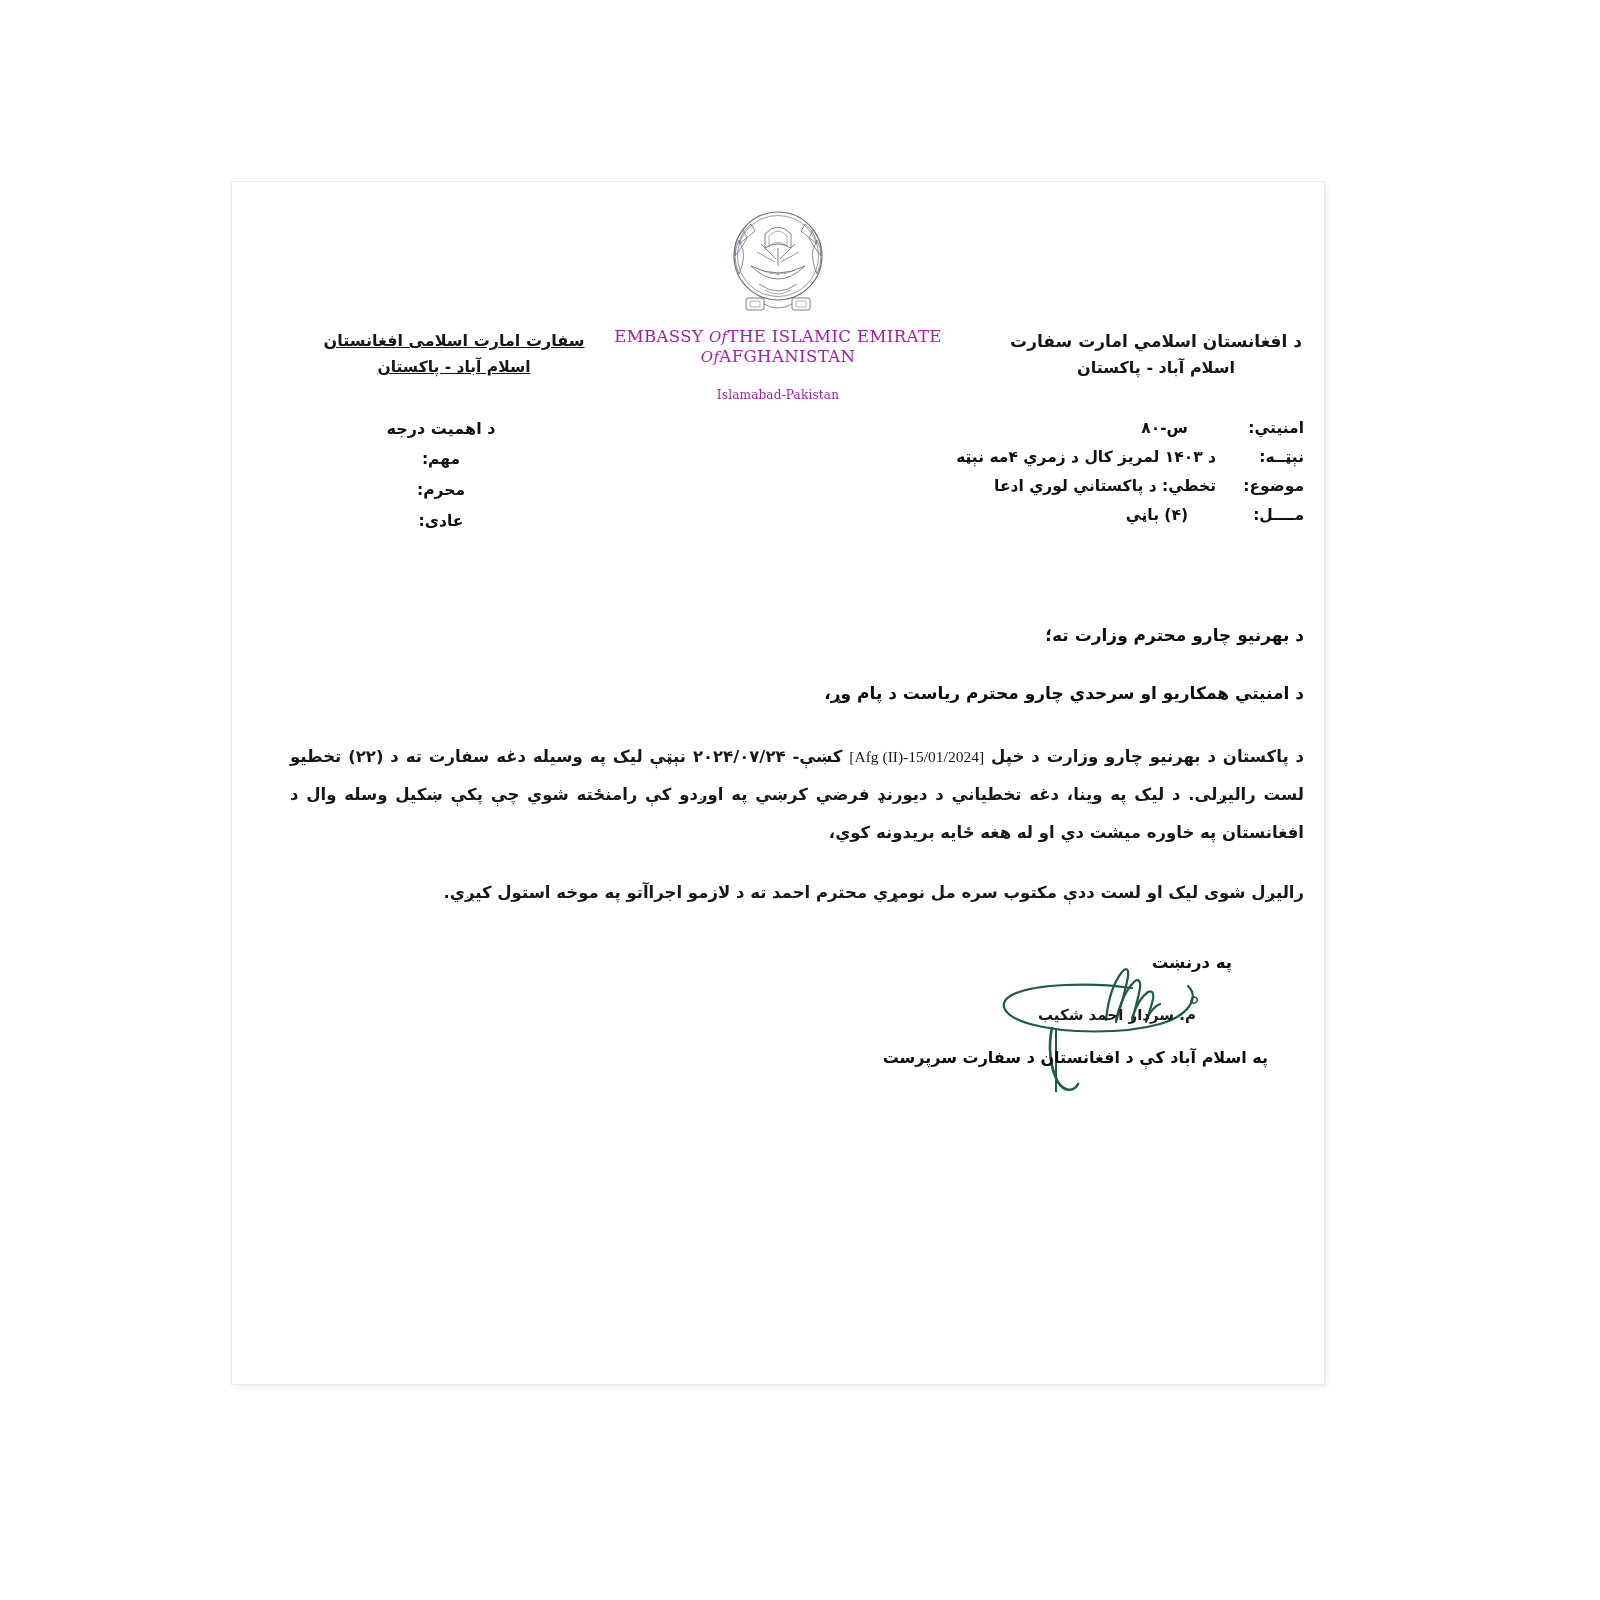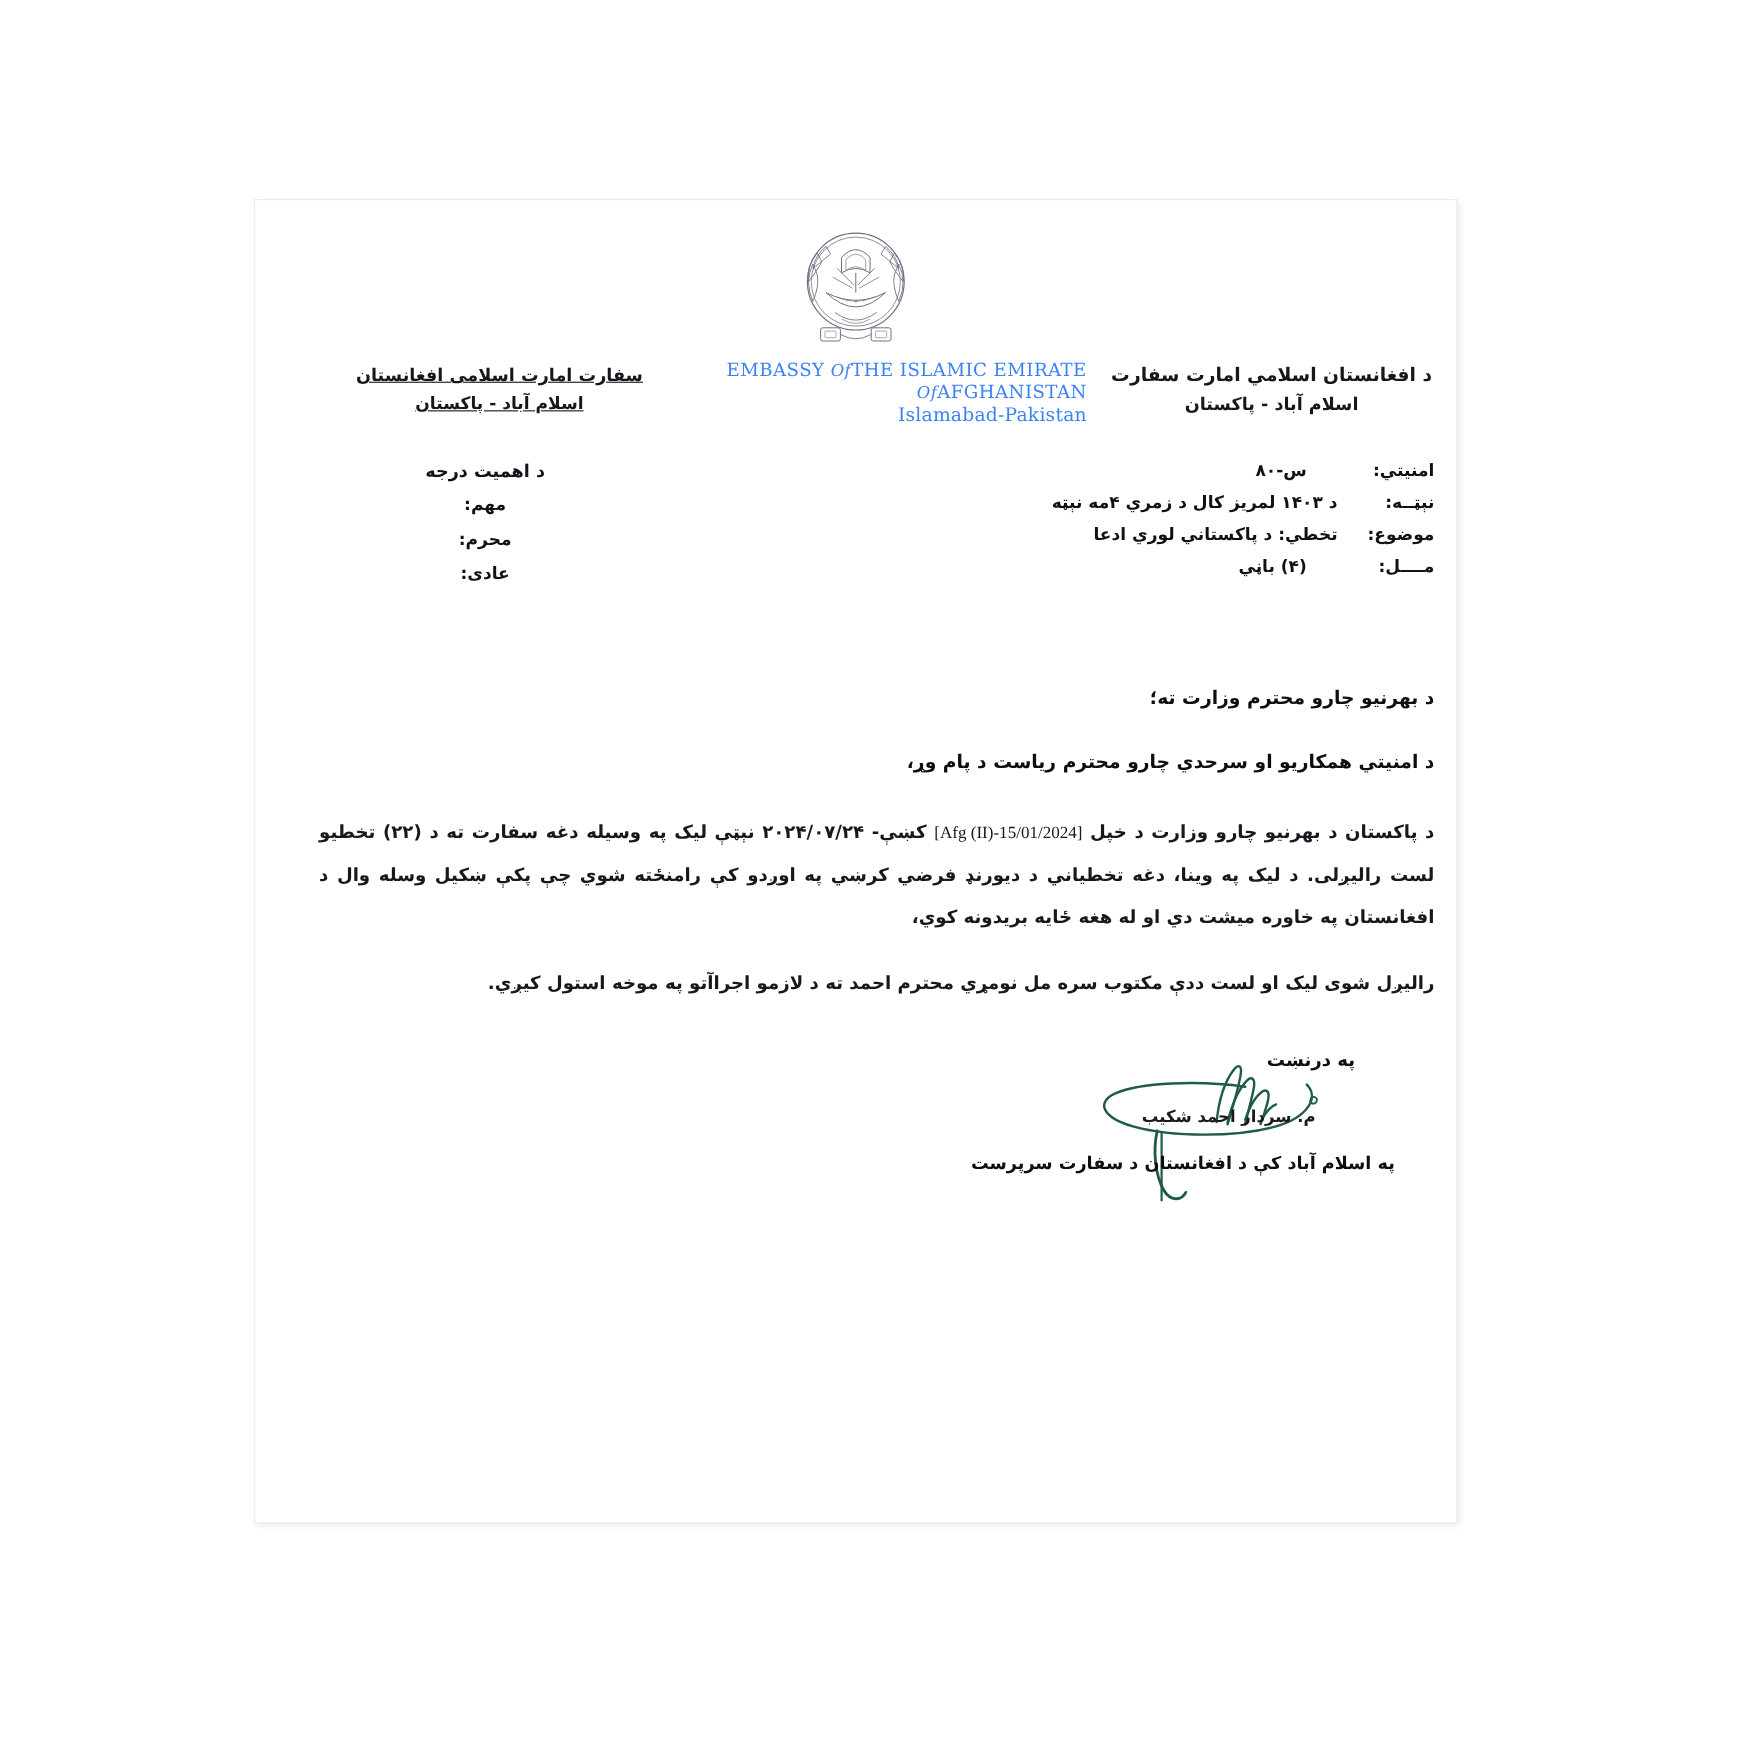--- a/index.html
+++ b/index.html
@@ -59,45 +59,45 @@
   }
   .emblem-wrap svg { display: block; width: 130px; height: 118px; }
 
   
   .header-en {
     position: absolute;
     left: 50%;
     transform: translateX(-50%);
     top: 145px;
     width: 420px;
-    text-align: right;
+    text-align: center;
     direction: ltr;
     font-family: "DejaVu Serif", serif;
-    color: #3b82f6;
+    color: #a21caf;
   }
   .header-en .ln1 {
     font-size: 16.5px;
     letter-spacing: 0.4px;
     line-height: 20px;
     white-space: nowrap;
   }
   .header-en .ln1 em {
     font-style: italic;
     font-size: 15px;
   }
   .header-en .ln2 {
     font-size: 16.5px;
     letter-spacing: 0.4px;
     line-height: 20px;
   }
   .header-en .ln2 em { font-style: italic; font-size: 15px; }
   .header-en .ln3 {
-    font-size: 17px;
+    font-size: 12px;
     line-height: 21px;
-    margin-top: 1px;
+    margin-top: 18px;
     letter-spacing: 0.2px;
   }
 
   .header-side {
     position: absolute;
     top: 146px;
     width: 300px;
     text-align: center;
     color: #16161c;
     font-weight: bold;

